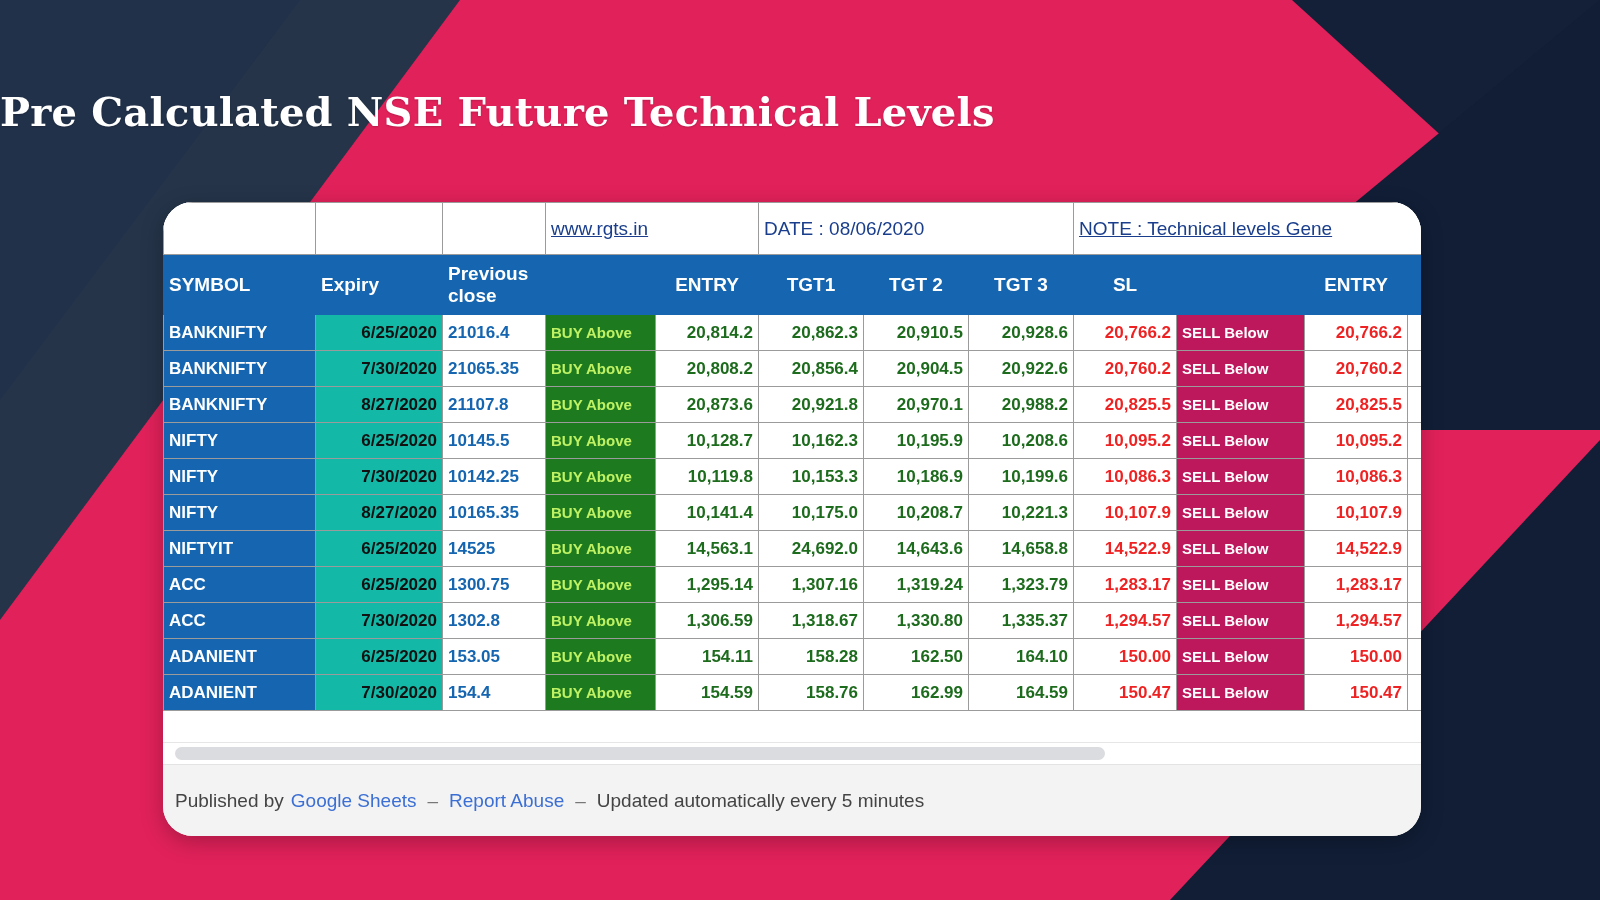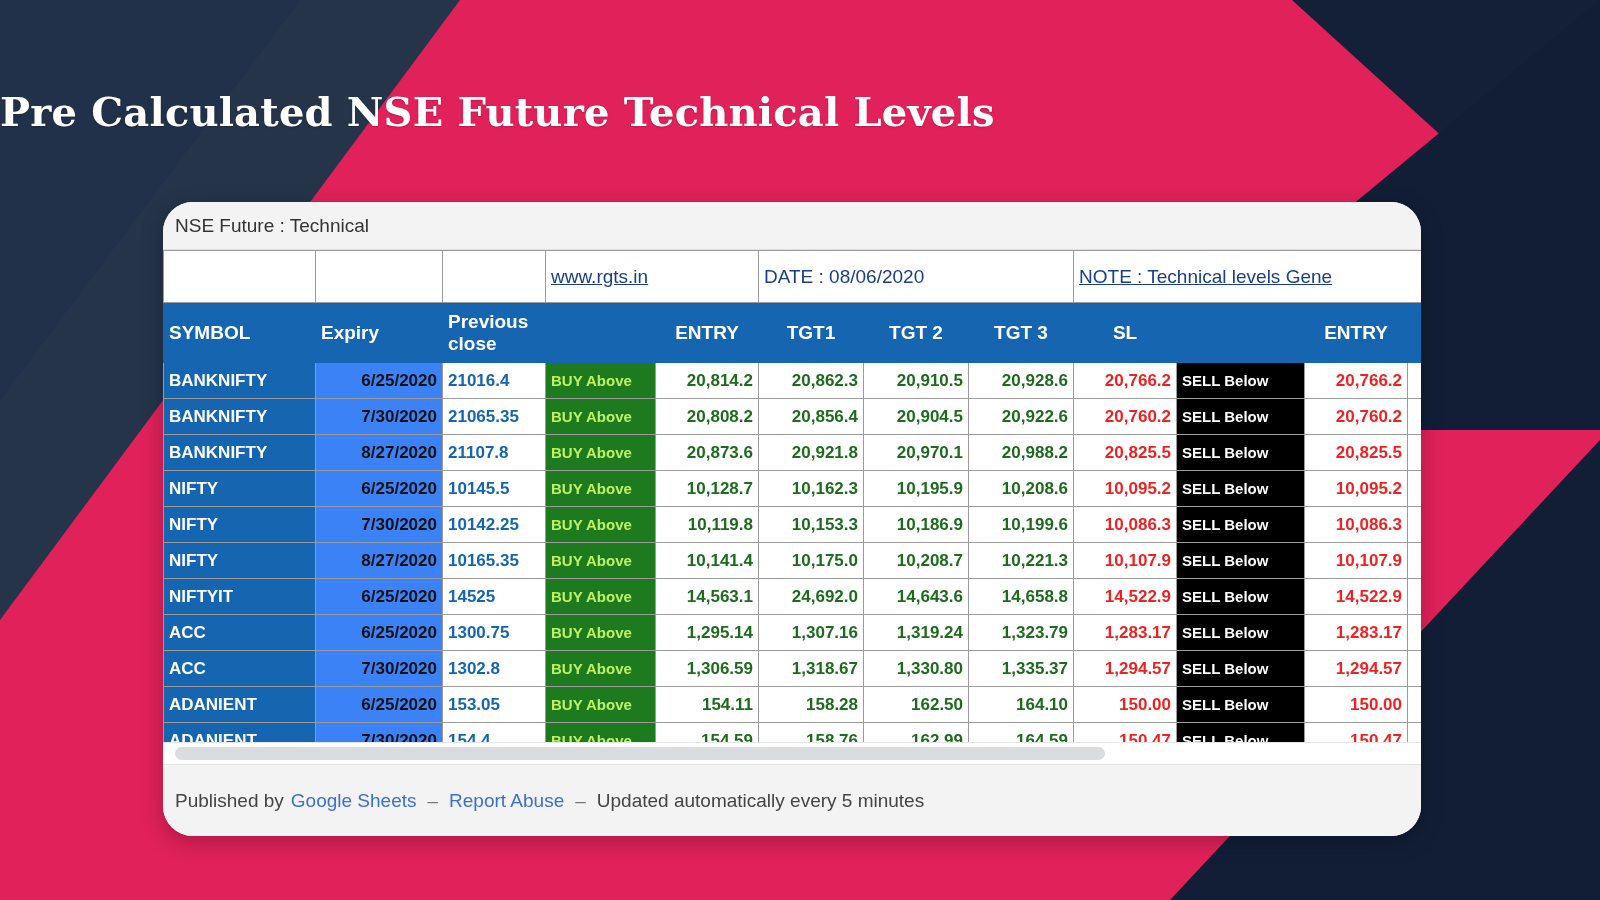--- a/index.html
+++ b/index.html
@@ -127,25 +127,25 @@
     height:60px;
     font-size:19px;
     border-color:#1565b0;
     text-align:center;
   }
   tr.hdr td.left { text-align:left; }
   tr.hdr td.twoline { text-align:left; line-height:1.12; white-space:normal; }
 
   
   td.sym { background:#1565b0; color:#ffffff; text-align:left; border-color:#1565b0; }
-  td.expiry { background:#3b82f6; color:#111111; text-align:right; }
+  td.expiry { background:#14b8a6; color:#111111; text-align:right; }
   td.prev { background:#ffffff; color:#1565b0; text-align:left; }
   td.buy  { background:#1e7a1e; color:#bef264; text-align:left; font-size:15px;
             border-color:#1e7a1e; padding-left:4px; }
-  td.sell { background:#000000; color:#ffffff; text-align:left; font-size:15px;
+  td.sell { background:#be185d; color:#ffffff; text-align:left; font-size:15px;
             border-color:#fb0000; padding-left:4px; }
   td.green { background:#ffffff; color:#1d6b1d; text-align:right; }
   td.red   { background:#ffffff; color:#ee2222; text-align:right; }
 
   
   #hscroll {
     position:absolute; left:0; right:0; bottom:0;
     height:22px; background:#ffffff;
     border-top:1px solid #e6e6e6;
   }
@@ -181,21 +181,20 @@
   <div class="shape-navy-tl"></div>
   <div class="shape-navy-tl2"></div>
   <div class="shape-navy-tr"></div>
   <div class="shape-navy-br"></div>
 </div>
 
 <div id="title">Pre Calculated NSE Future Technical Levels</div>
 
 <div id="sheet-card">
 
-  <div id="sheet-header">NSE Future : Technical</div>
 
   <div id="grid-wrap">
     <table class="sheet">
       <colgroup>
         <col class="c-symbol">
           <col class="c-expiry">
           <col class="c-prev">
           <col class="c-side">
         <col class="c-entry">
           <col class="c-t1">

